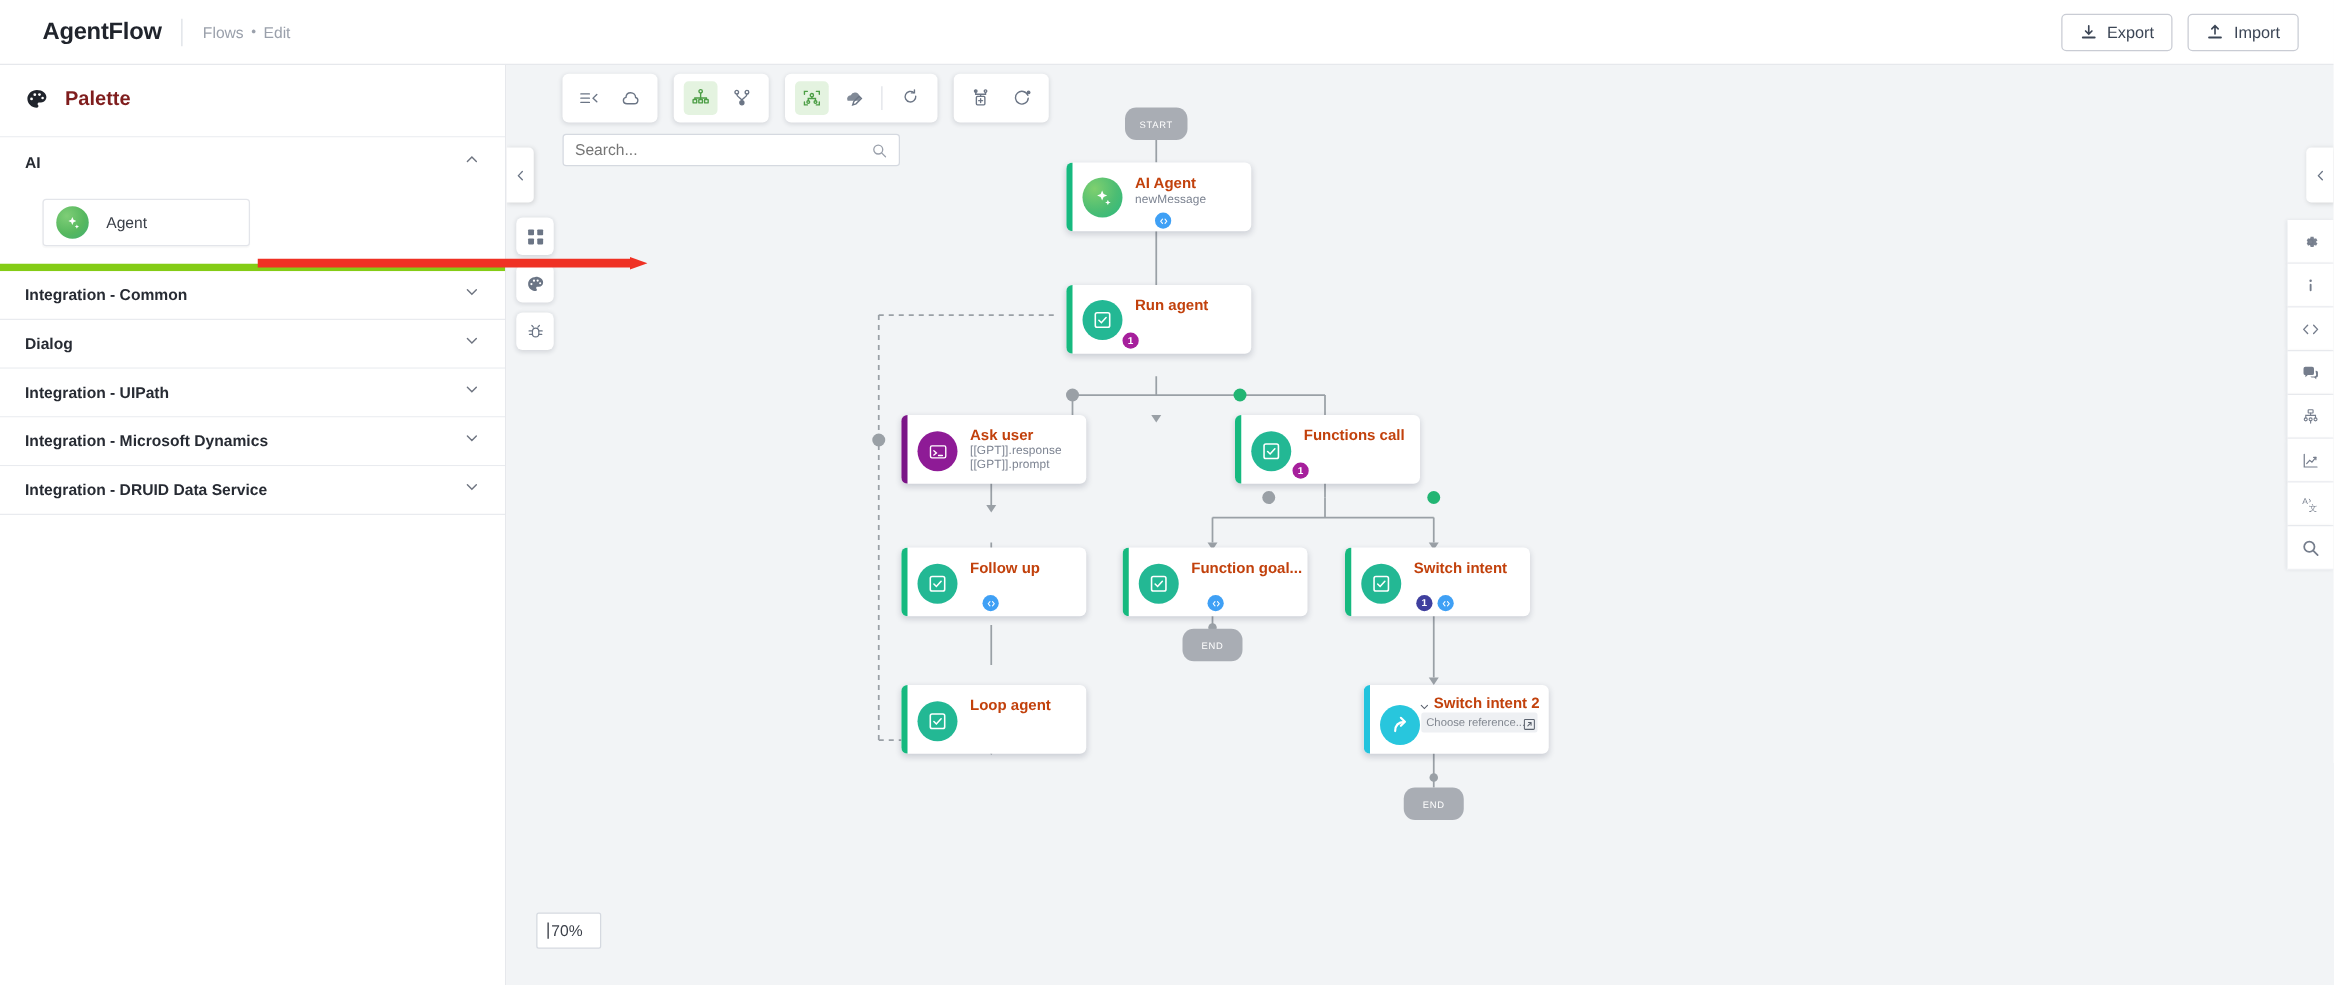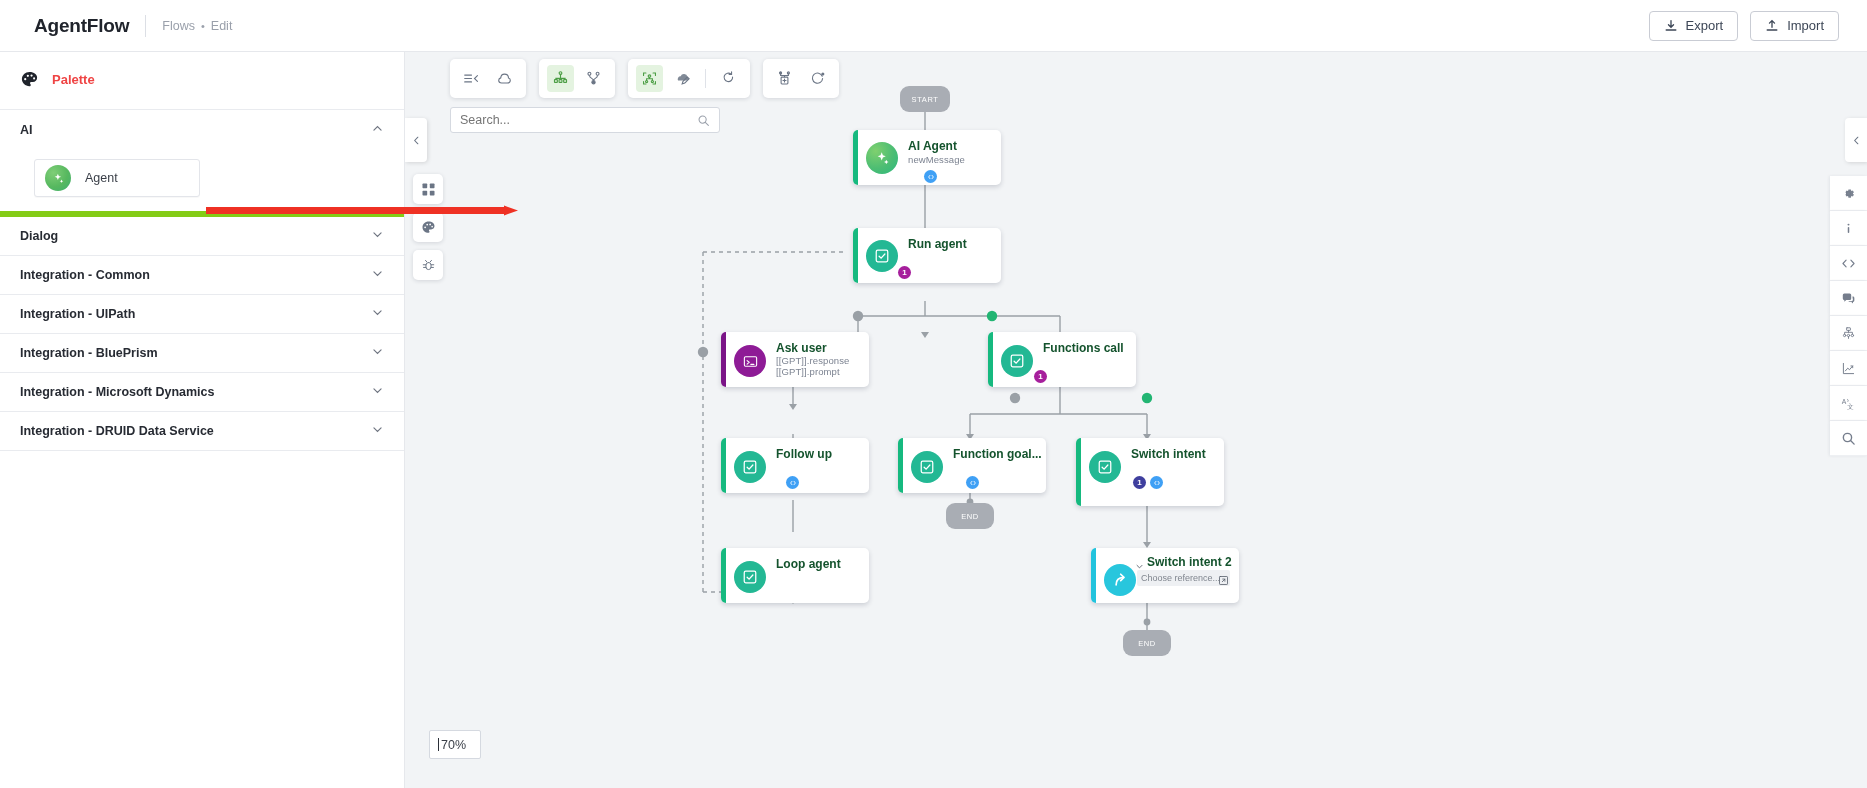--- a/index.html
+++ b/index.html
@@ -29,21 +29,21 @@
     justify-content:center; gap:8px; cursor:pointer;
   }
   .btn svg { display:block; }
 
   
   .palette {
     position:absolute; left:0; top:52px; width:405px; height:736px;
     background:#fff; border-right:1px solid #e6e8ec; z-index:30;
   }
   .palette-head { display:flex; align-items:center; gap:13px; padding:18px 0 0 20px; }
-  .palette-title { font-size:13px; font-weight:bold; color:#ef4444; }
+  .palette-title { font-size:16px; font-weight:bold; color:#7f1d1d; }
   .palette-search-wrap { padding:6px 12px 0 20px; position:relative; }
   .search-glyph { position:absolute; left:20px; top:10px; }
   .palette-search {
     margin-top:12px; width:371px; height:25px; border:1px solid #3a3f48; border-radius:3px;
     font-size:12.5px; padding:0 8px; color:#555b66; font-family:"Liberation Sans", sans-serif;
     background:#fff; outline:none;
   }
   .acc-sep { height:1px; background:#e9ebef; margin-top:20px; }
   .acc {
     height:39px; display:flex; align-items:center; padding:0 20px;
@@ -135,21 +135,21 @@
 
   .node {
     position:absolute; background:#fff; border-radius:5px;
     box-shadow:0 2px 5px rgba(25,35,60,.18); overflow:hidden;
   }
   .node .accent { position:absolute; left:0; top:0; bottom:0; width:5px; }
   .node-icon {
     position:absolute; left:13px; top:19px; width:32px; height:32px; border-radius:50%;
     display:flex; align-items:center; justify-content:center;
   }
-  .node-title { position:absolute; left:55px; top:9px; font-size:12px; font-weight:bold; color:#14532d; }
+  .node-title { position:absolute; left:55px; top:9px; font-size:12px; font-weight:bold; color:#c2410c; }
   .node-sub { position:absolute; left:55px; font-size:9.5px; color:#7c8391; letter-spacing:.1px; }
   .badges { position:absolute; display:flex; gap:4px; align-items:center; }
   .badge {
     width:13px; height:13px; border-radius:50%; display:flex; align-items:center;
     justify-content:center; font-size:8px; color:#fff; font-weight:bold;
   }
   .badge-purple { background:#a61f9c; }
   .badge-navy { background:#3f3f9e; }
   .badge-code { background:#3fa0f5; }
 
@@ -225,39 +225,33 @@
           <svg width="15" height="15" viewBox="0 0 24 24" fill="#fff">
             <path d="M11 4.2l1.5 3.6 3.6 1.5-3.6 1.5L11 14.4 9.5 10.8 5.9 9.3l3.6-1.5z"></path>
             <path d="M16.8 13.6l.85 2 2 .85-2 .85-.85 2-.85-2-2-.85 2-.85z"></path>
           </svg>
         </span>
         <span class="pal-item-label">Agent</span>
       </div>
     </div>
 
     <div class="acc">
+      <span class="acc-label">Integration - Common</span>
+      <span class="acc-chev"><svg width="13" height="13" viewBox="0 0 16 16" fill="none" stroke="#6e7480" stroke-width="1.4" stroke-linecap="round">
+            <path d="M3.6 6 8 10.4 12.4 6"></path>
+          </svg></span>
+    </div>
+    <div class="acc">
       <span class="acc-label">Dialog</span>
       <span class="acc-chev"><svg width="13" height="13" viewBox="0 0 16 16" fill="none" stroke="#6e7480" stroke-width="1.4" stroke-linecap="round">
             <path d="M3.6 6 8 10.4 12.4 6"></path>
           </svg></span>
     </div>
     <div class="acc">
-      <span class="acc-label">Integration - Common</span>
-      <span class="acc-chev"><svg width="13" height="13" viewBox="0 0 16 16" fill="none" stroke="#6e7480" stroke-width="1.4" stroke-linecap="round">
-            <path d="M3.6 6 8 10.4 12.4 6"></path>
-          </svg></span>
-    </div>
-    <div class="acc">
       <span class="acc-label">Integration - UIPath</span>
-      <span class="acc-chev"><svg width="13" height="13" viewBox="0 0 16 16" fill="none" stroke="#6e7480" stroke-width="1.4" stroke-linecap="round">
-            <path d="M3.6 6 8 10.4 12.4 6"></path>
-          </svg></span>
-    </div>
-    <div class="acc">
-      <span class="acc-label">Integration - BluePrism</span>
       <span class="acc-chev"><svg width="13" height="13" viewBox="0 0 16 16" fill="none" stroke="#6e7480" stroke-width="1.4" stroke-linecap="round">
             <path d="M3.6 6 8 10.4 12.4 6"></path>
           </svg></span>
     </div>
     <div class="acc">
       <span class="acc-label">Integration - Microsoft Dynamics</span>
       <span class="acc-chev"><svg width="13" height="13" viewBox="0 0 16 16" fill="none" stroke="#6e7480" stroke-width="1.4" stroke-linecap="round">
             <path d="M3.6 6 8 10.4 12.4 6"></path>
           </svg></span>
     </div>
@@ -616,21 +610,21 @@
         <div class="node-title">Function goal...</div>
         <div class="badges" style="left:68px; top:38px;">
           <span class="badge badge-code">
             <svg width="8" height="8" viewBox="0 0 16 16" fill="none" stroke="#fff" stroke-width="1.7" stroke-linecap="round">
                 <path d="M6 4.6 3.2 8 6 11.4M10 4.6 12.8 8 10 11.4"></path>
               </svg>
           </span>
         </div>
       </div>
 
-      <div class="node" style="left:671px; top:386px; width:148px; height:68px;">
+      <div class="node" style="left:671px; top:386px; width:148px; height:55px;">
         <div class="accent" style="background:#16b97f;"></div>
         <div class="node-icon" style="background:#23b894; top:13px;">
           <svg width="18" height="18" viewBox="0 0 20 20" fill="none" stroke="#fff" stroke-width="1.4">
               <rect x="3.6" y="3.6" width="12.8" height="12.8" rx="1.6"></rect>
               <path d="M6.8 10.2 9 12.4l4.2-4.6" stroke-linecap="round"></path>
             </svg>
         </div>
         <div class="node-title">Switch intent</div>
         <div class="badges" style="left:57px; top:38px;">
           <span class="badge badge-navy">1</span>

